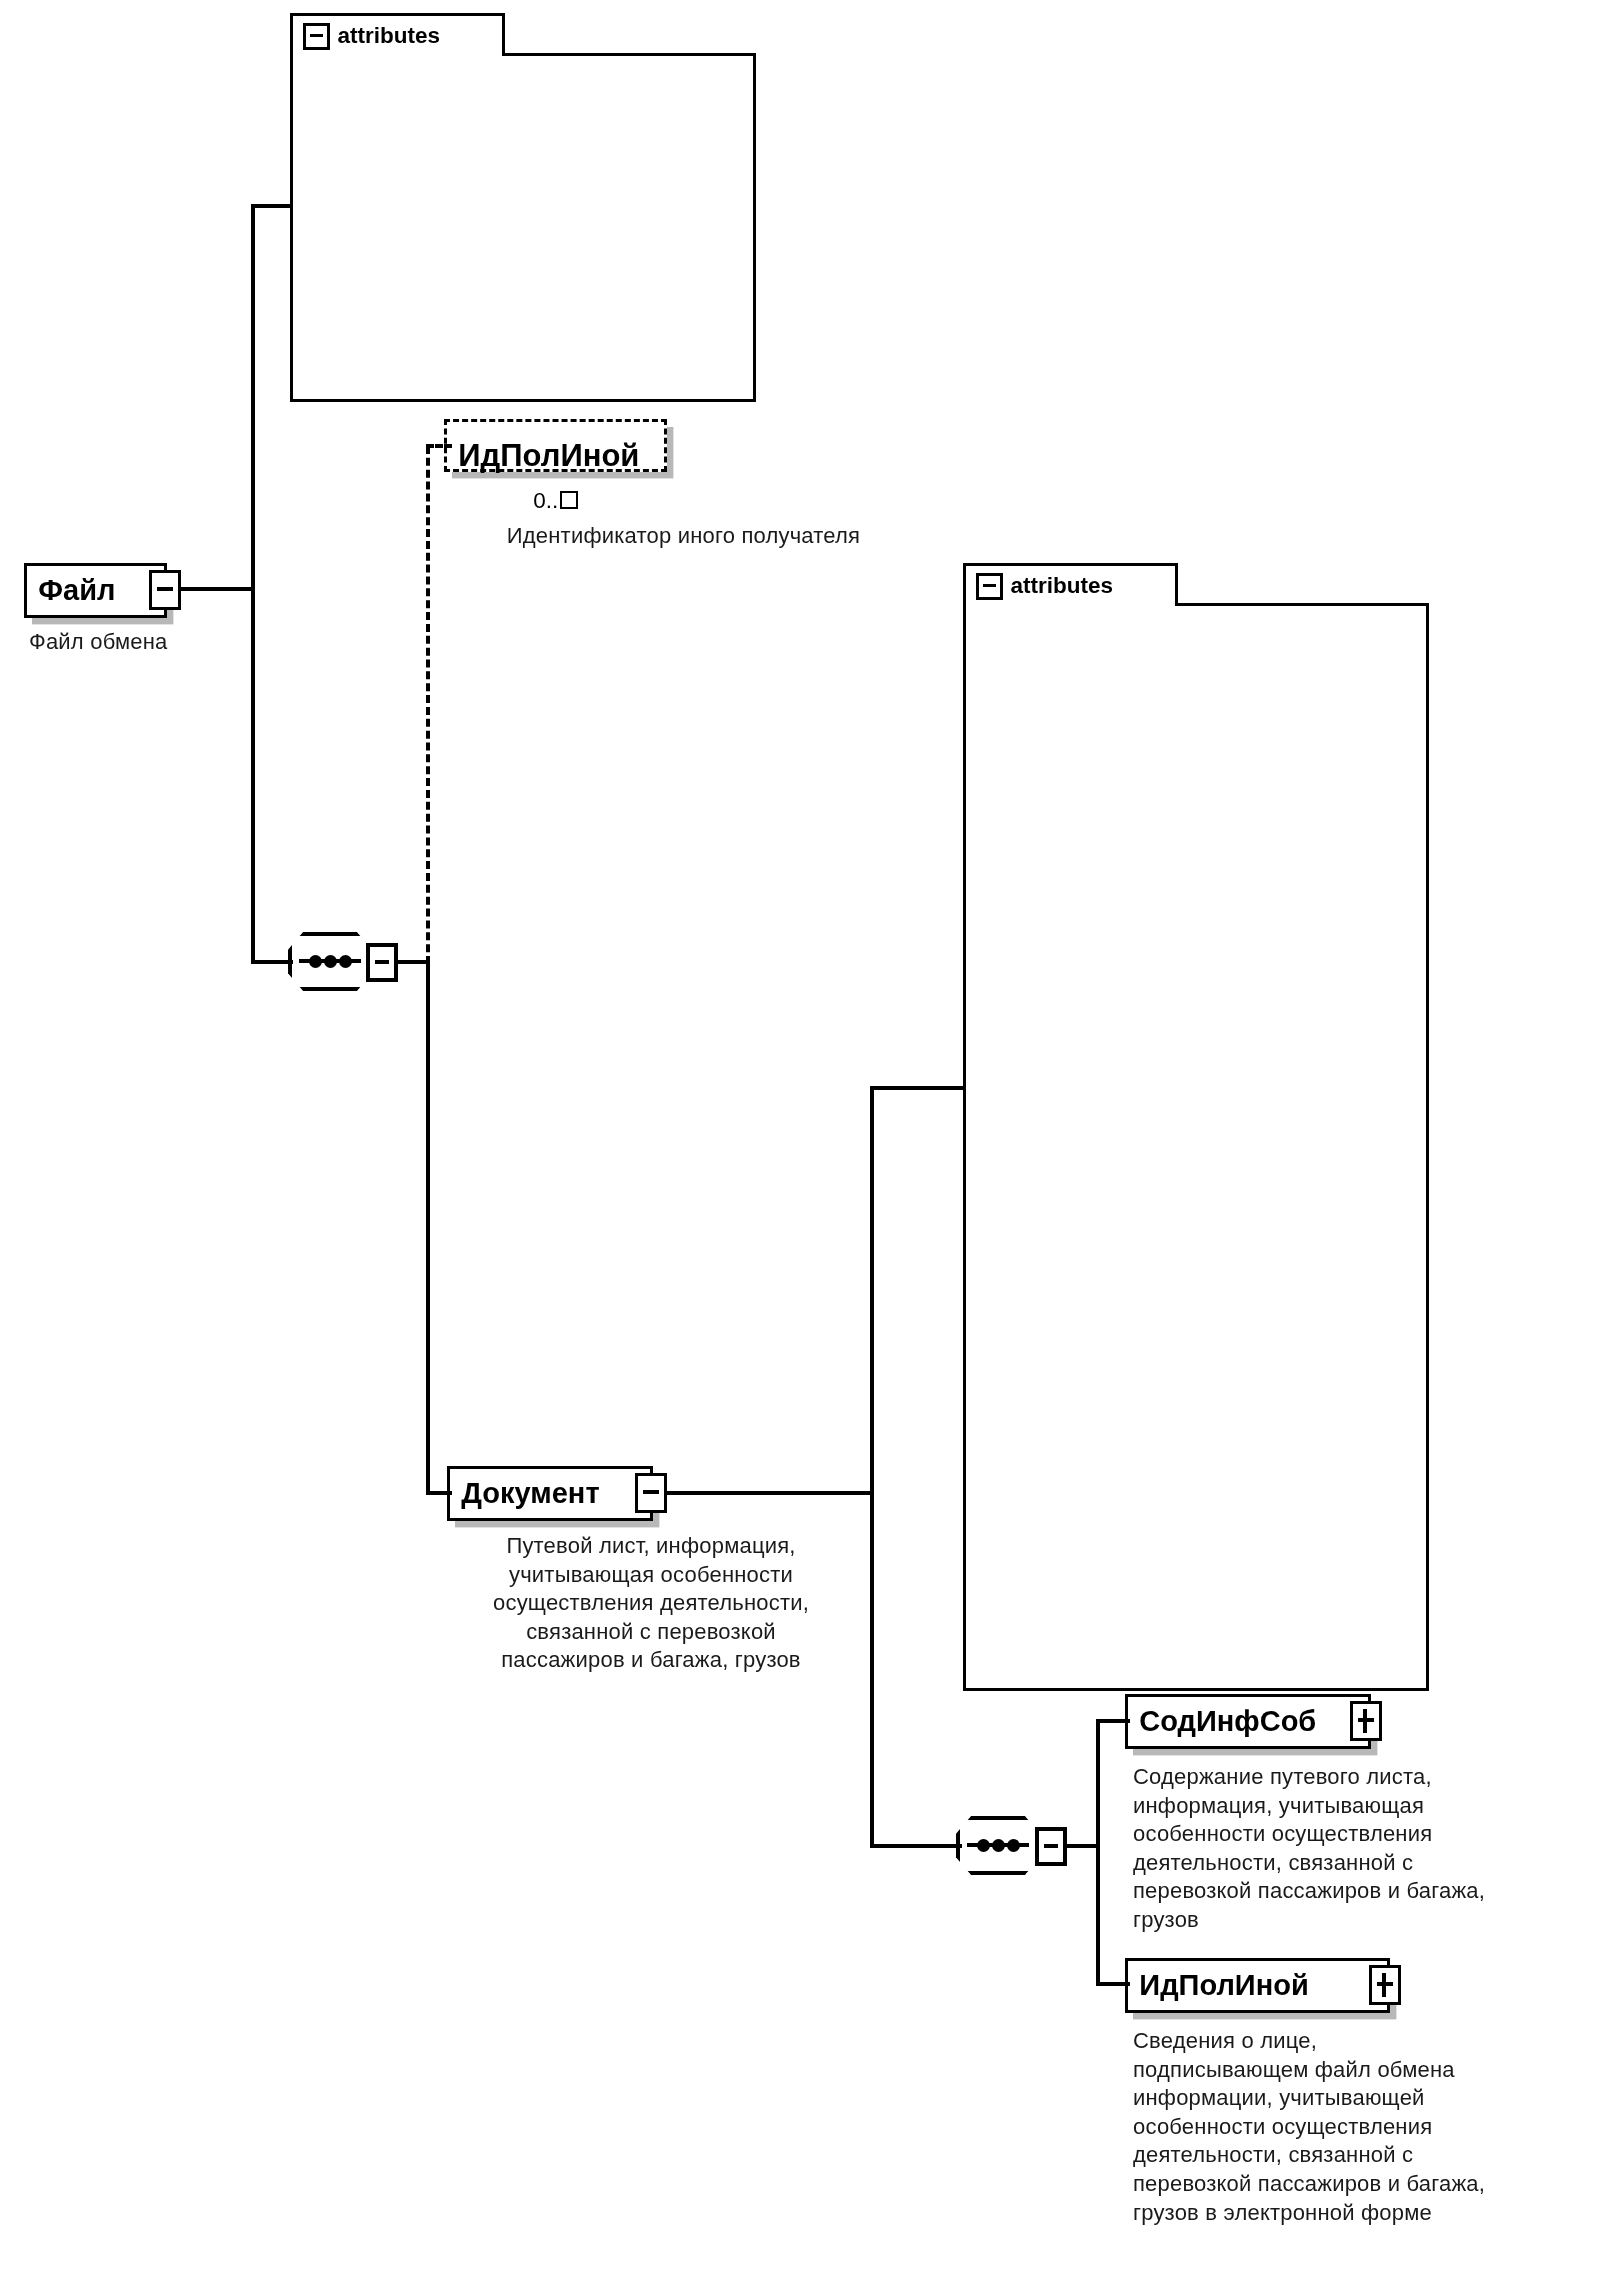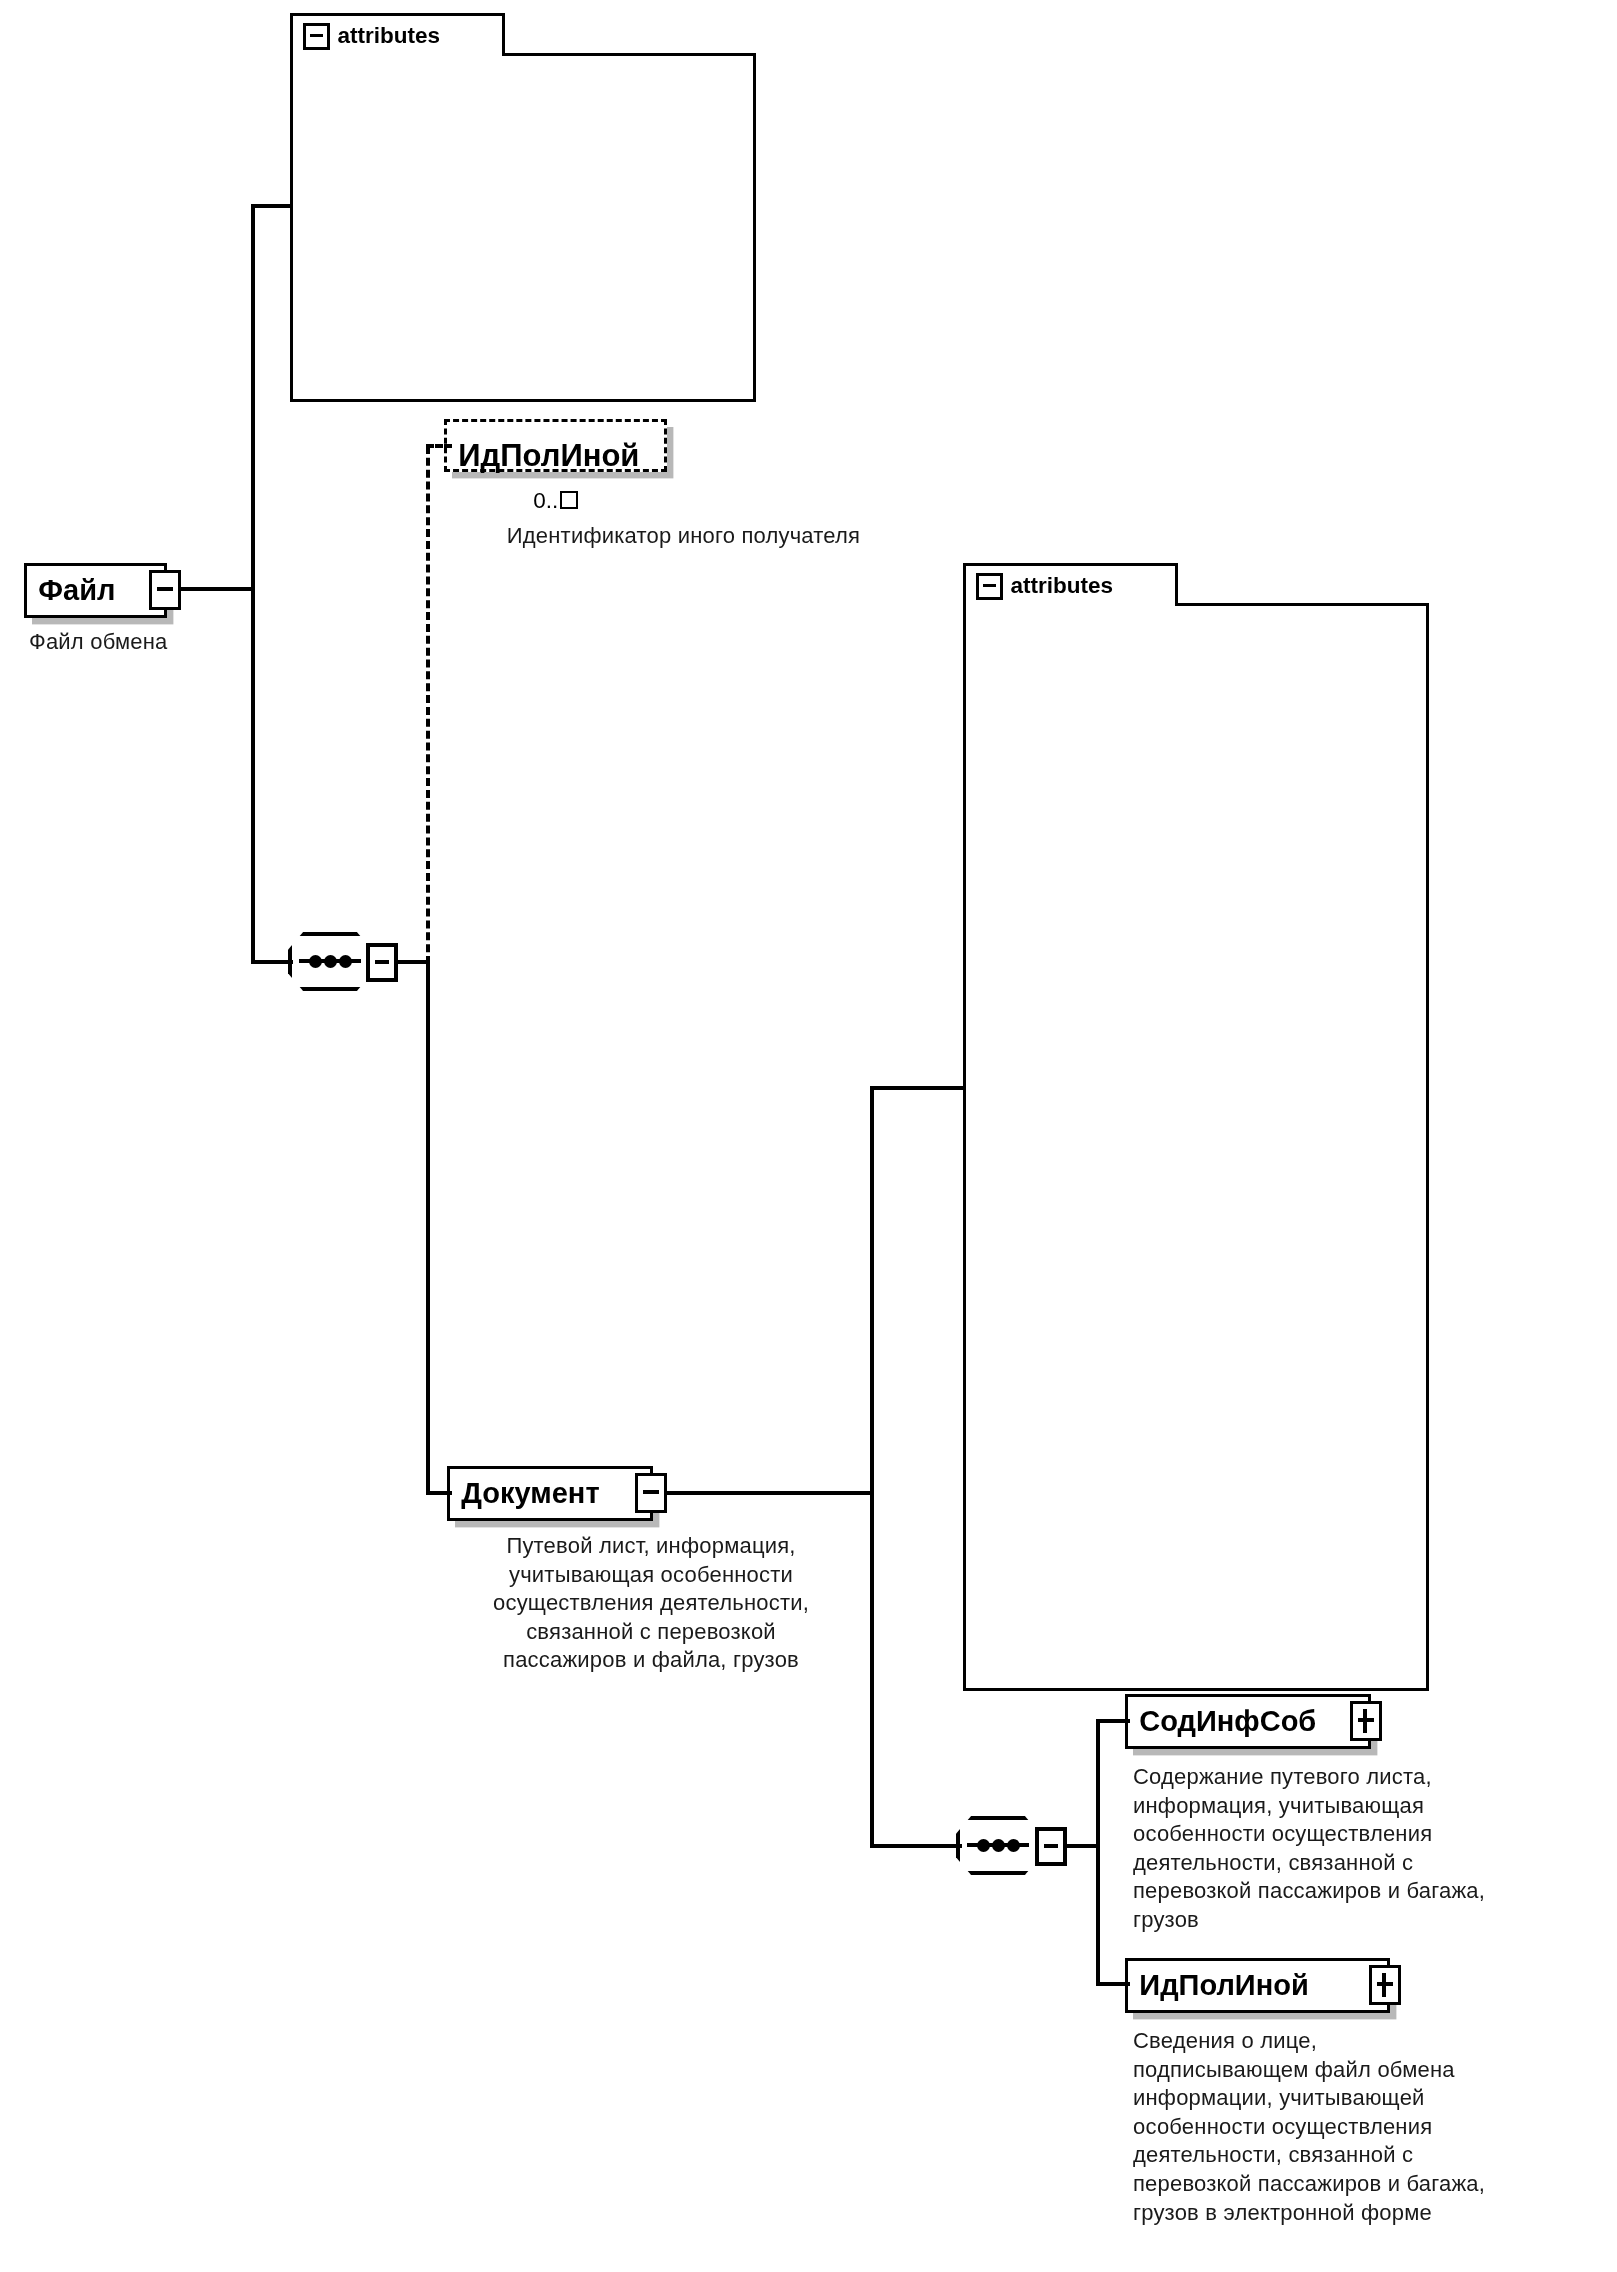--- a/index.html
+++ b/index.html
@@ -212,21 +212,21 @@
 предыдущего путевого листа</div>
 
   <div class="node" style="left:447px;top:1466px;width:206px;height:55px;">
     <span class="lbl" style="font-size: 29px;">Документ</span>
   </div>
   <div class="nodepm" style="left:635px;top:1473px;"></div>
   <div class="desc ctr" style="left:386px;top:1532px;width:530px;">Путевой лист, информация,
 учитывающая особенности
 осуществления деятельности,
 связанной с перевозкой
-пассажиров и файла, грузов</div>
+пассажиров и багажа, грузов</div>
 
   <div class="seq" style="left:956px;top:1816px;">
     <div class="oct"></div>
     <div class="bar"></div>
     <div class="dot d1"></div>
     <div class="dot d2"></div>
     <div class="dot d3"></div>
   </div>
   <div class="seqpm" style="left:1035px;top:1827px;"></div>
 

